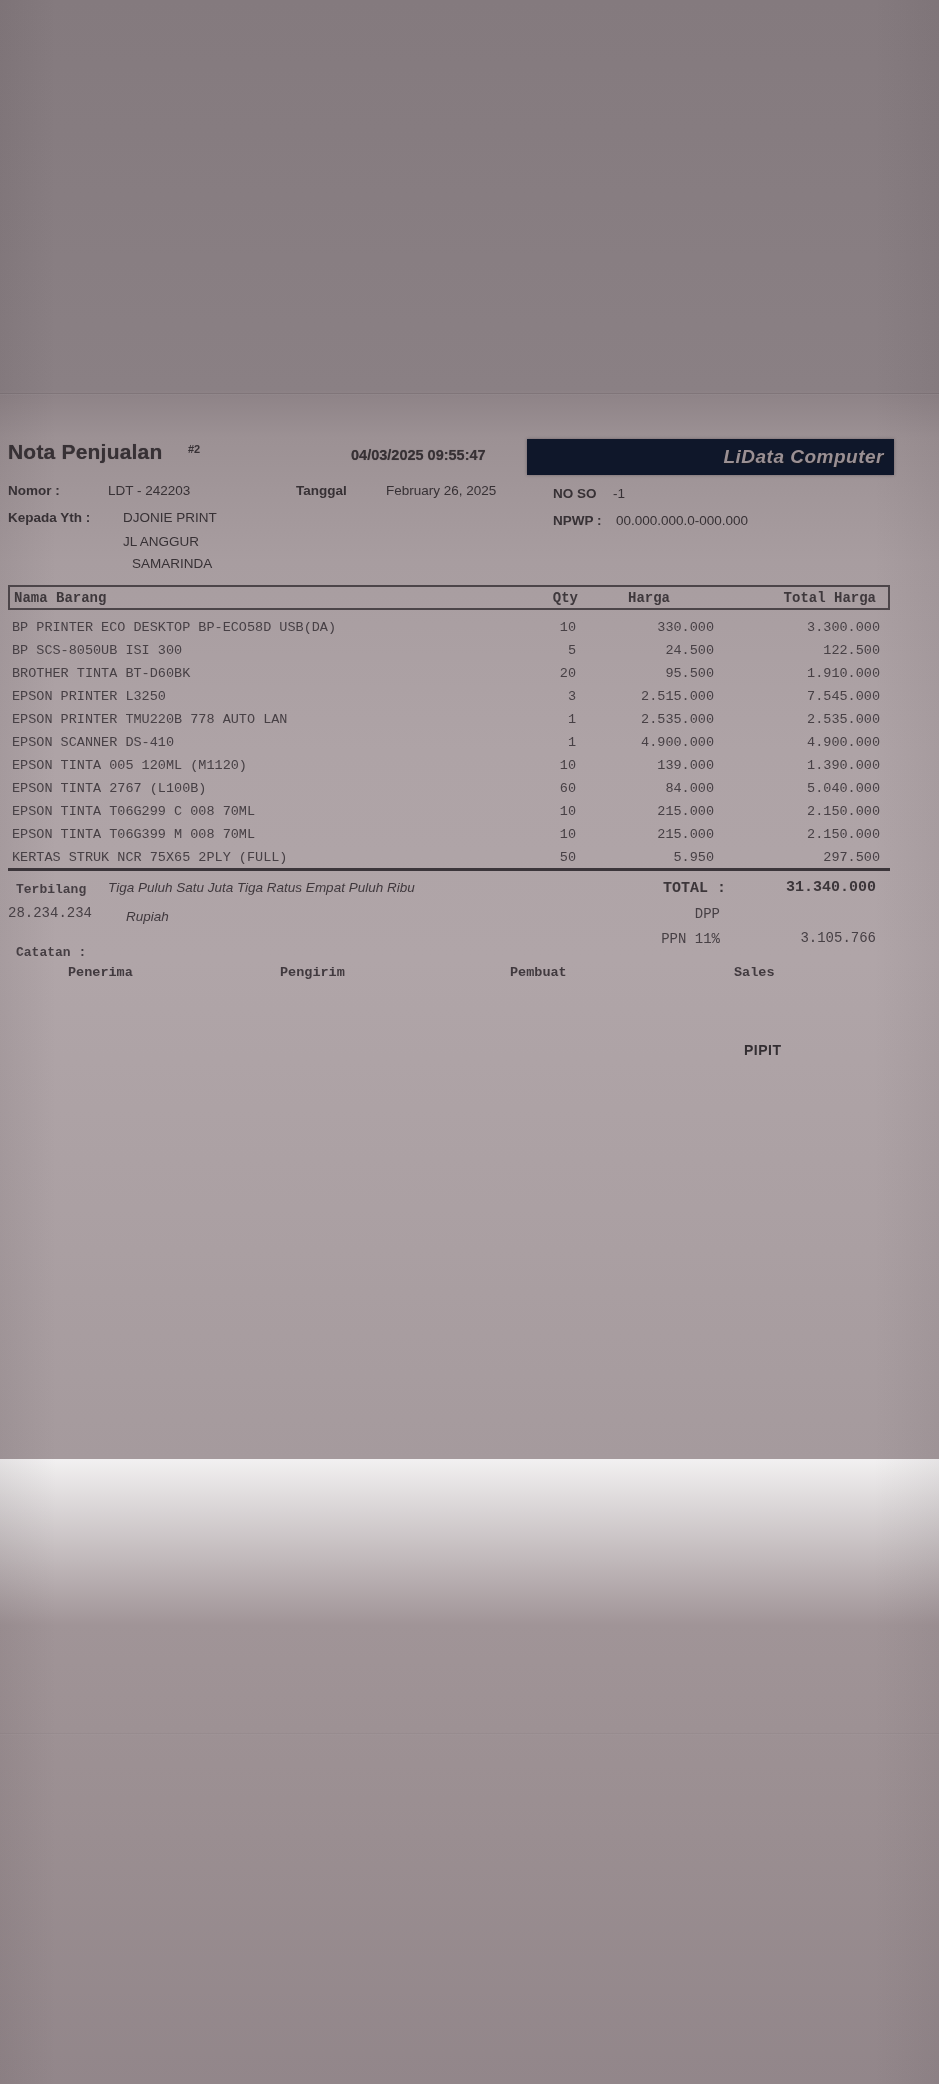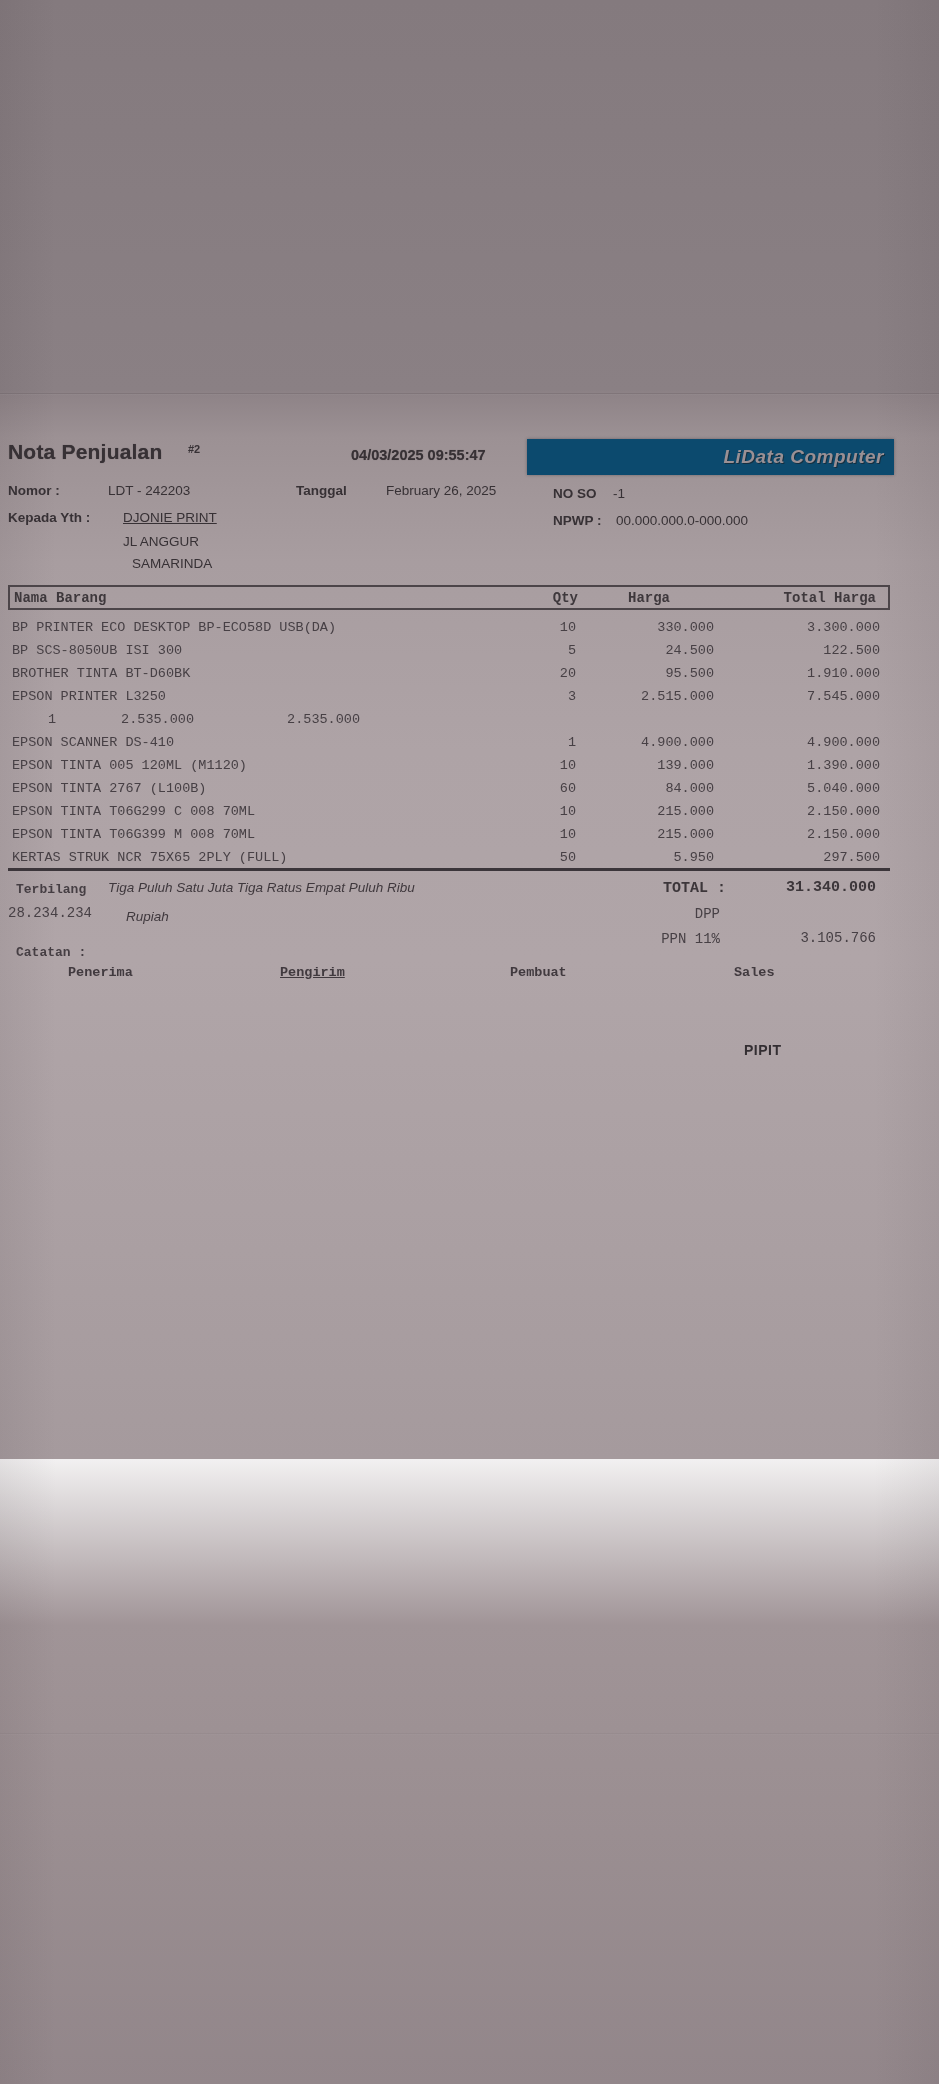--- a/index.html
+++ b/index.html
@@ -20,21 +20,21 @@
   .crease-bottom{top:1733px;background:linear-gradient(180deg,rgba(60,50,55,.10),rgba(255,255,255,.06));}
 
   .receipt{position:absolute;left:8px;top:437px;width:884px;height:640px;}
   .ink-sans{color:#373135;}
 
   .abs{position:absolute;white-space:nowrap;}
 
   .doc-title{left:0;top:3px;font-size:21px;font-weight:bold;letter-spacing:.2px;text-shadow:0 0 .7px rgba(50,44,48,.7);}
   .copy-tag{left:180px;top:6px;font-size:11px;font-weight:bold;}
   .datetime{left:343px;top:10px;font-size:14.5px;font-weight:bold;text-shadow:0 0 .7px rgba(50,44,48,.6);}
-  .banner{left:519px;top:2px;width:367px;height:36px;background:#0c4a6e;
+  .banner{left:519px;top:2px;width:367px;height:36px;background:#0f172a;
     box-shadow:0 0 3px rgba(40,32,36,.4);display:flex;align-items:center;justify-content:flex-end;}
   .banner-text{font-size:19px;font-weight:bold;font-style:italic;color:#9a9094;
     letter-spacing:.5px;padding-right:10px;text-shadow:1px 1px 0 rgba(30,25,28,.55);}
 
   .lbl{font-weight:bold;font-size:13.5px;}
   .val{font-size:13.5px;}
 
   .thead{position:absolute;left:0;top:148px;width:882px;height:25px;
     border:2px solid #4c4549;display:flex;align-items:center;box-sizing:border-box;
     font-family:"Liberation Mono","DejaVu Sans Mono",monospace;font-weight:bold;font-size:14px;color:#3e383c;}
@@ -54,21 +54,21 @@
   .terbilang-text2{left:118px;top:472px;font-size:13.5px;font-style:italic;color:#3f383d;}
   .total-lbl{left:0;top:443px;width:718px;text-align:right;font-family:"Liberation Mono","DejaVu Sans Mono",monospace;font-weight:bold;font-size:15px;color:#3c363a;}
   .total-val{left:0;top:442px;width:868px;text-align:right;font-family:"Liberation Mono","DejaVu Sans Mono",monospace;font-weight:bold;font-size:15px;color:#3c363a;}
   .dpp-lbl{left:0;top:469px;width:712px;text-align:right;font-family:"Liberation Mono","DejaVu Sans Mono",monospace;font-size:14px;color:#474045;}
   .dpp-val{left:0;top:468px;width:868px;text-align:left;font-family:"Liberation Mono","DejaVu Sans Mono",monospace;font-size:14px;color:#474045;}
   .ppn-lbl{left:0;top:494px;width:712px;text-align:right;font-family:"Liberation Mono","DejaVu Sans Mono",monospace;font-size:14px;color:#474045;}
   .ppn-val{left:0;top:493px;width:868px;text-align:right;font-family:"Liberation Mono","DejaVu Sans Mono",monospace;font-size:14px;color:#474045;}
   .catatan{left:8px;top:508px;font-family:"Liberation Mono","DejaVu Sans Mono",monospace;font-weight:bold;font-size:13px;color:#453e43;}
 
   .sig{position:absolute;top:528px;font-family:"Liberation Mono","DejaVu Sans Mono",monospace;font-weight:bold;font-size:13.5px;color:#413a3f;text-align:right;}
-  .sig-0{left:60px;} .sig-1{left:272px;text-decoration:underline;} .sig-2{left:502px;} .sig-3{left:726px;}
+  .sig-0{left:60px;} .sig-1{left:272px;} .sig-2{left:502px;} .sig-3{left:726px;}
   .sales-name{left:736px;top:605px;font-size:14px;font-weight:bold;color:#332e32;letter-spacing:.5px;}
 </style>
 </head>
 <body>
 
 <div class="shade"></div>
 <div class="crease crease-top"></div>
 <div class="crease crease-bottom"></div>
 
 <div class="receipt">
@@ -81,21 +81,21 @@
   </div>
 
   <div class="abs ink-sans lbl" style="left:0;top:46px;">Nomor :</div>
   <div class="abs ink-sans val" style="left:100px;top:46px;">LDT  - 242203</div>
   <div class="abs ink-sans lbl" style="left:288px;top:46px;">Tanggal</div>
   <div class="abs ink-sans val" style="left:378px;top:46px;">February 26, 2025</div>
   <div class="abs ink-sans lbl" style="left:545px;top:49px;">NO SO</div>
   <div class="abs ink-sans val" style="left:605px;top:49px;">-1</div>
 
   <div class="abs ink-sans lbl" style="left:0;top:73px;">Kepada Yth :</div>
-  <div class="abs ink-sans val" style="left:115px;top:73px;text-decoration:underline;">DJONIE PRINT</div>
+  <div class="abs ink-sans val" style="left:115px;top:73px;">DJONIE PRINT</div>
   <div class="abs ink-sans lbl" style="left:545px;top:76px;">NPWP :</div>
   <div class="abs ink-sans val" style="left:608px;top:76px;">00.000.000.0-000.000</div>
   <div class="abs ink-sans val" style="left:115px;top:97px;">JL ANGGUR</div>
   <div class="abs ink-sans val" style="left:124px;top:119px;">SAMARINDA</div>
 
   <div class="thead">
     <span class="c name">Nama Barang</span>
     <span class="c qty">Qty</span>
     <span class="c harga" style="text-align:center;">Harga</span>
     <span class="c total">Total Harga</span>
@@ -124,20 +124,21 @@
     </div>
 
     <div class="trow">
       <span class="c name">EPSON PRINTER L3250</span>
       <span class="c qty">3</span>
       <span class="c harga">2.515.000</span>
       <span class="c total">7.545.000</span>
     </div>
 
     <div class="trow">
+      <span class="c name">EPSON PRINTER TMU220B 778 AUTO LAN</span>
       <span class="c qty">1</span>
       <span class="c harga">2.535.000</span>
       <span class="c total">2.535.000</span>
     </div>
 
     <div class="trow">
       <span class="c name">EPSON SCANNER DS-410</span>
       <span class="c qty">1</span>
       <span class="c harga">4.900.000</span>
       <span class="c total">4.900.000</span>

